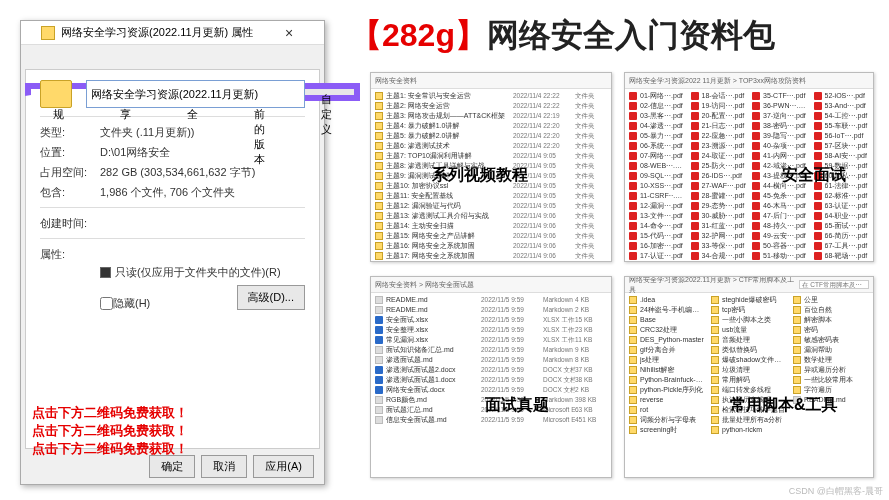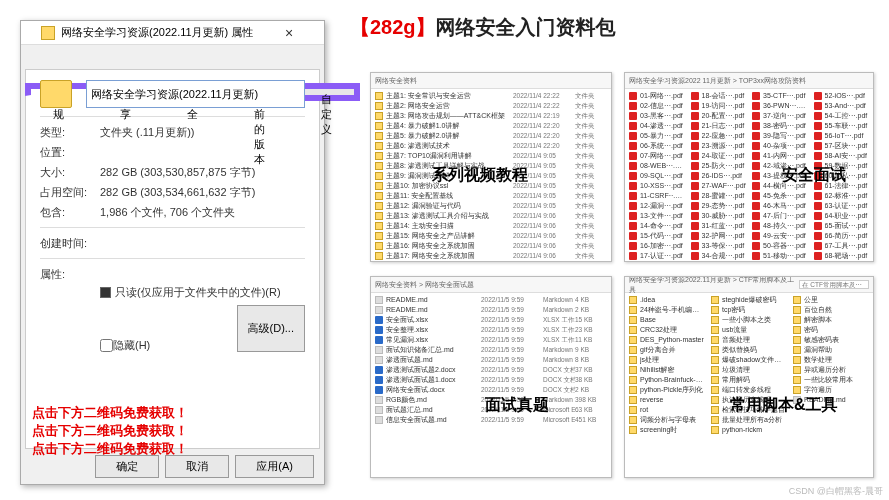--- a/index.html
+++ b/index.html
@@ -25,29 +25,29 @@
 
 .prop-row { display: flex; margin: 6px 0; font-size: 11px; line-height: 14px; }
 .prop-label { width: 60px; color: #333; }
 .prop-value { flex: 1; color: #333; }
 
 .checkbox-row { display: flex; align-items: center; margin-top: 18px; font-size: 11px; }
 .checkbox-row input { margin-right: 4px; }
 .hidden-row { display: flex; align-items: flex-end; margin-top: 6px; font-size: 11px; }
 .hidden-row .adv-btn { margin-left: auto; }
 
-.btn-small { font-size: 11px; padding: 15px 10px; border: 1px solid #999; background: #e8e8e8; }
+.btn-small { font-size: 11px; padding: 4px 10px; border: 1px solid #999; background: #e8e8e8; }
 
 .red-promo { position: absolute; left: 32px; top: 404px; font-size: 13px; font-weight: bold; color: #e60000; line-height: 18px; }
 
 .dialog-footer { position: absolute; bottom: 6px; right: 10px; display: flex; gap: 6px; }
-.dialog-footer .btn-small { padding: 3px 20px; }
-
-
-.big-title { position: absolute; left: 350px; top: 14px; font-size: 20px; font-weight: bold; color: #222; }
+.dialog-footer .btn-small { padding: 3px 11px; }
+
+
+.big-title { position: absolute; left: 350px; top: 14px; font-size: 32px; font-weight: bold; color: #222; }
 .big-title .size { color: #e60000; }
 
 
 .win { position: absolute; background: #fff; border: 1px solid #bbb; box-shadow: 1px 1px 3px rgba(0,0,0,0.2); overflow: hidden; }
 .win-head { height: 16px; border-bottom: 1px solid #ddd; background: #f7f7f7; font-size: 7px; padding: 2px 4px; display: flex; align-items: center; gap: 4px; color: #666; }
 .win-body { position: relative; padding: 2px 4px; font-size: 7px; line-height: 10px; color: #333; overflow: hidden; }
 .file-row { display: flex; align-items: center; white-space: nowrap; }
 .file-icon { width: 8px; height: 8px; margin-right: 3px; flex-shrink: 0; display: inline-block; }
 .ico-folder { background: #ffd96a; border: 1px solid #c9a227; }
 .ico-pdf { background: #d22; border-radius: 1px; }
@@ -95,24 +95,21 @@
       <div class="folder-icon-lg"></div>
       <input class="name-field" value="网络安全学习资源(2022.11月更新)" style="">
     </div>
     <div class="hr"></div>
     <div class="prop-row">
         <span class="prop-label">类型:</span>
         <span class="prop-value">文件夹 (.11月更新))</span>
       </div>
     <div class="prop-row">
         <span class="prop-label">位置:</span>
-      </div>
-    <div class="prop-row">
-        <span class="prop-label">大小:</span>
-        <span class="prop-value">282 GB (303,530,857,875 字节)</span>
+        <span class="prop-value">D:\01网络安全</span>
       </div>
     <div class="prop-row">
         <span class="prop-label">占用空间:</span>
         <span class="prop-value">282 GB (303,534,661,632 字节)</span>
       </div>
     <div class="prop-row">
         <span class="prop-label">包含:</span>
         <span class="prop-value">1,986 个文件, 706 个文件夹</span>
       </div>
     <div class="hr"></div>

